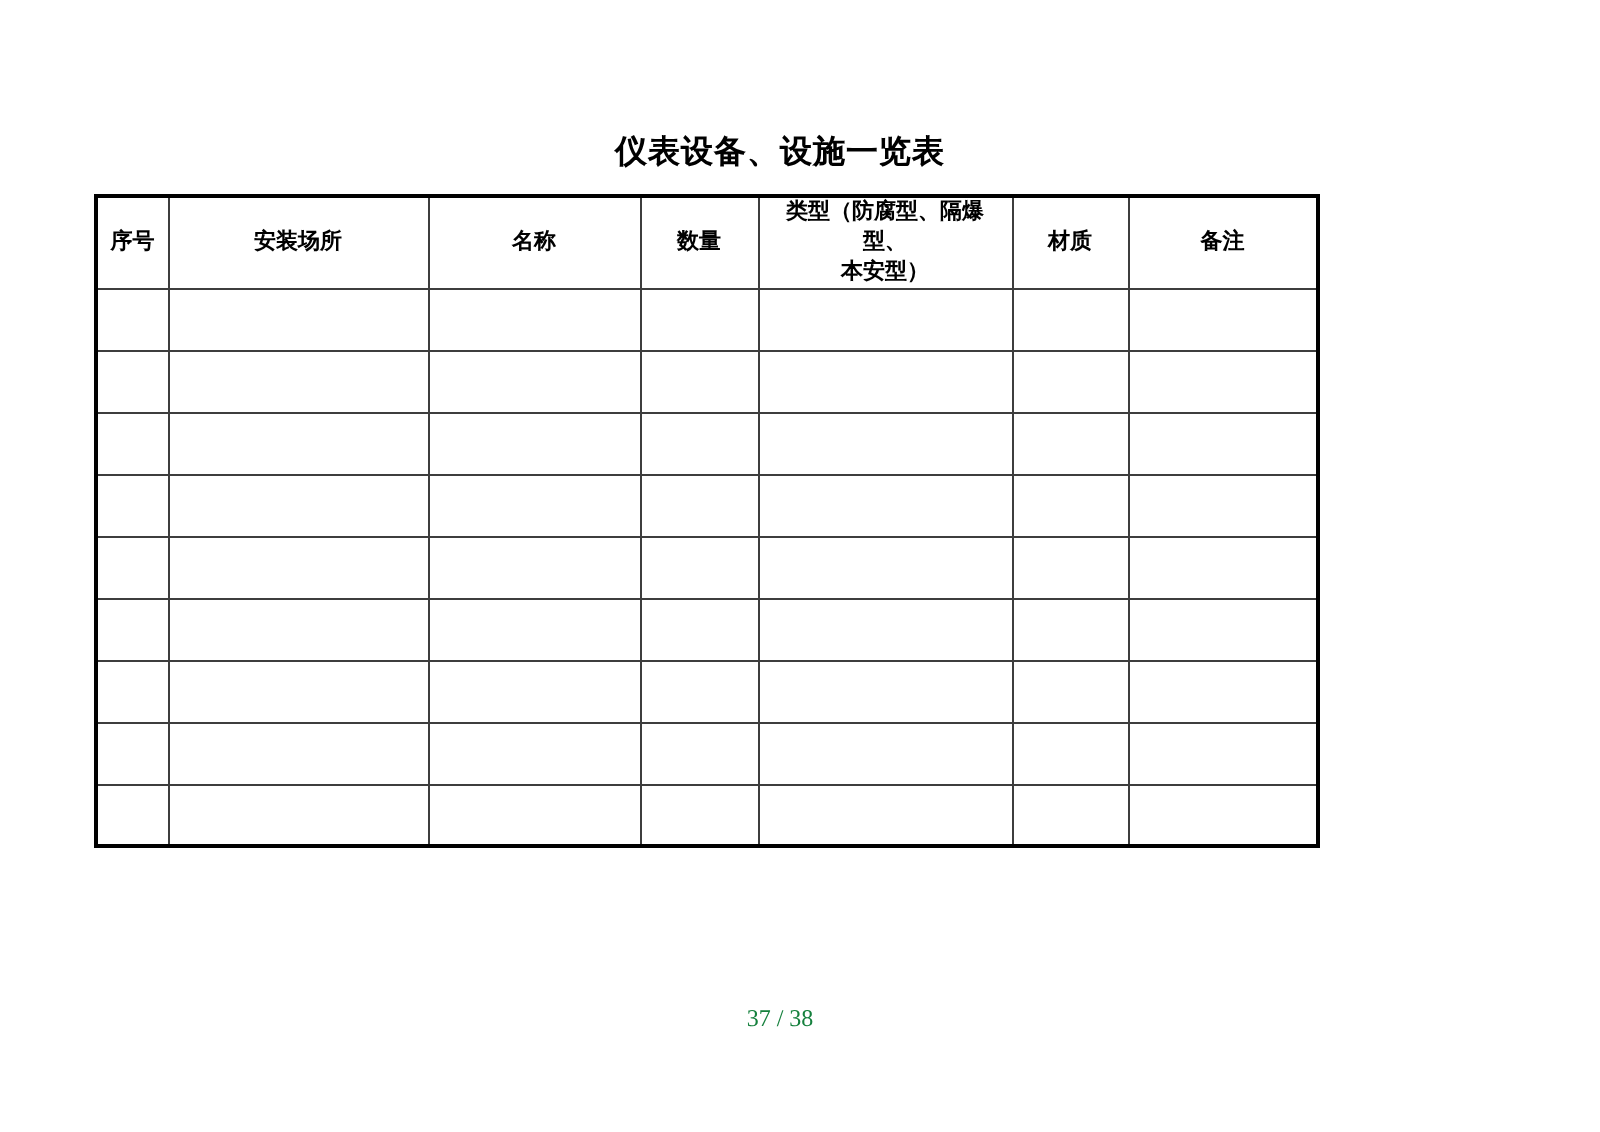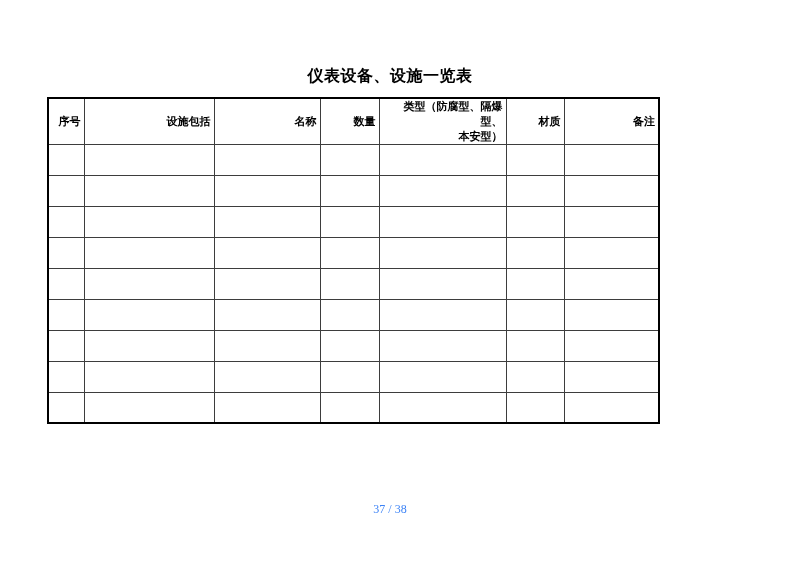--- a/index.html
+++ b/index.html
@@ -44,21 +44,21 @@
   .equip-table th,
   .equip-table td {
     border: 1px solid #3d3d3d;
     padding: 0 3px;
     box-sizing: border-box;
   }
   .equip-table th {
     height: 35px;
     font-size: 11px;
     font-weight: bold;
-    text-align: right;
+    text-align: center;
     vertical-align: middle;
     line-height: 1.35;
     white-space: pre-line;
     color: #000000;
   }
   .equip-table td {
     height: 31px;
     font-size: 11px;
   }
   .table-note {
@@ -69,21 +69,21 @@
     letter-spacing: 0.3px;
     color: #000000;
   }
   .page-indicator {
     position: absolute;
     top: 502px;
     left: 0;
     width: 780px;
     text-align: center;
     font-size: 12px;
-    color: #3b82f6;
+    color: #15803d;
   }
 </style>
 </head>
 <body>
 
 <div class="page">
 
   <div class="doc-title">仪表设备、设施一览表</div>
 
   <table class="equip-table">
@@ -92,21 +92,21 @@
       <col style="width:130px">
       <col style="width:106px">
       <col style="width:59px">
       <col style="width:127px">
       <col style="width:58px">
       <col style="width:95px">
     </colgroup>
     <thead>
       <tr>
         <th>序号</th>
-        <th>设施包括</th>
+        <th>安装场所</th>
         <th>名称</th>
         <th>数量</th>
         <th>类型（防腐型、隔爆型、
 本安型）</th>
         <th>材质</th>
         <th>备注</th>
       </tr>
     </thead>
     <tbody>
     <tr>

